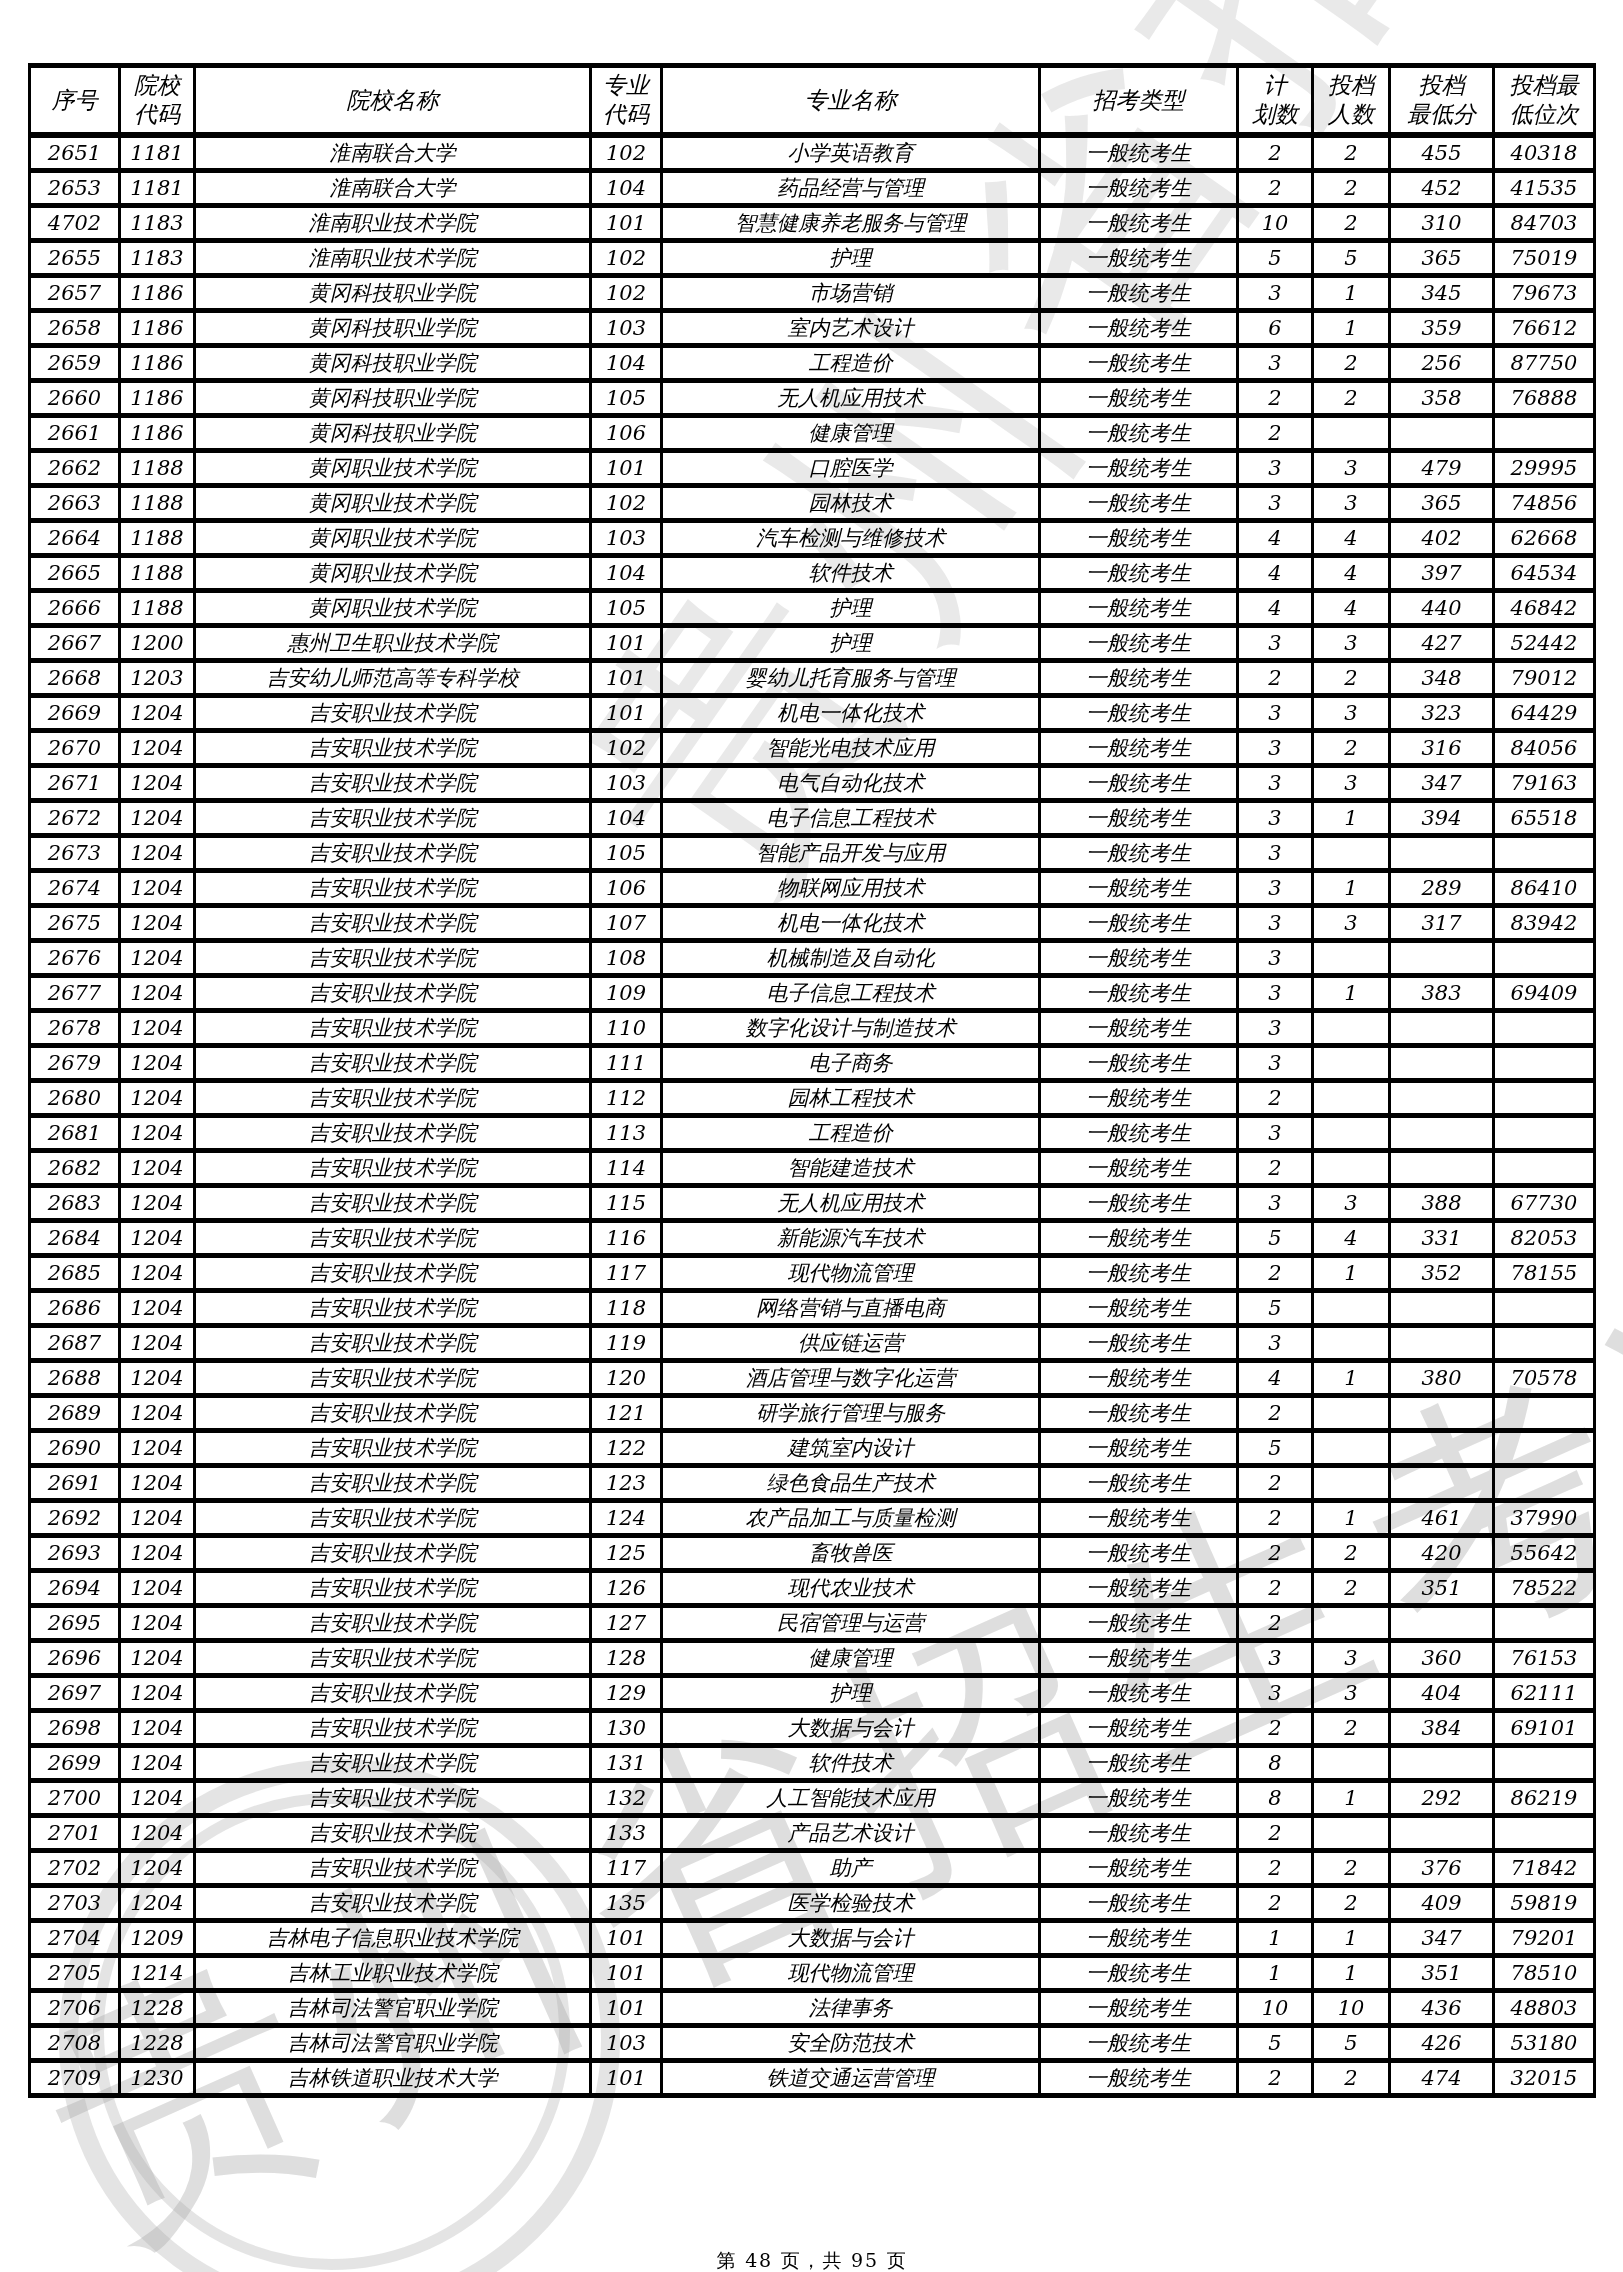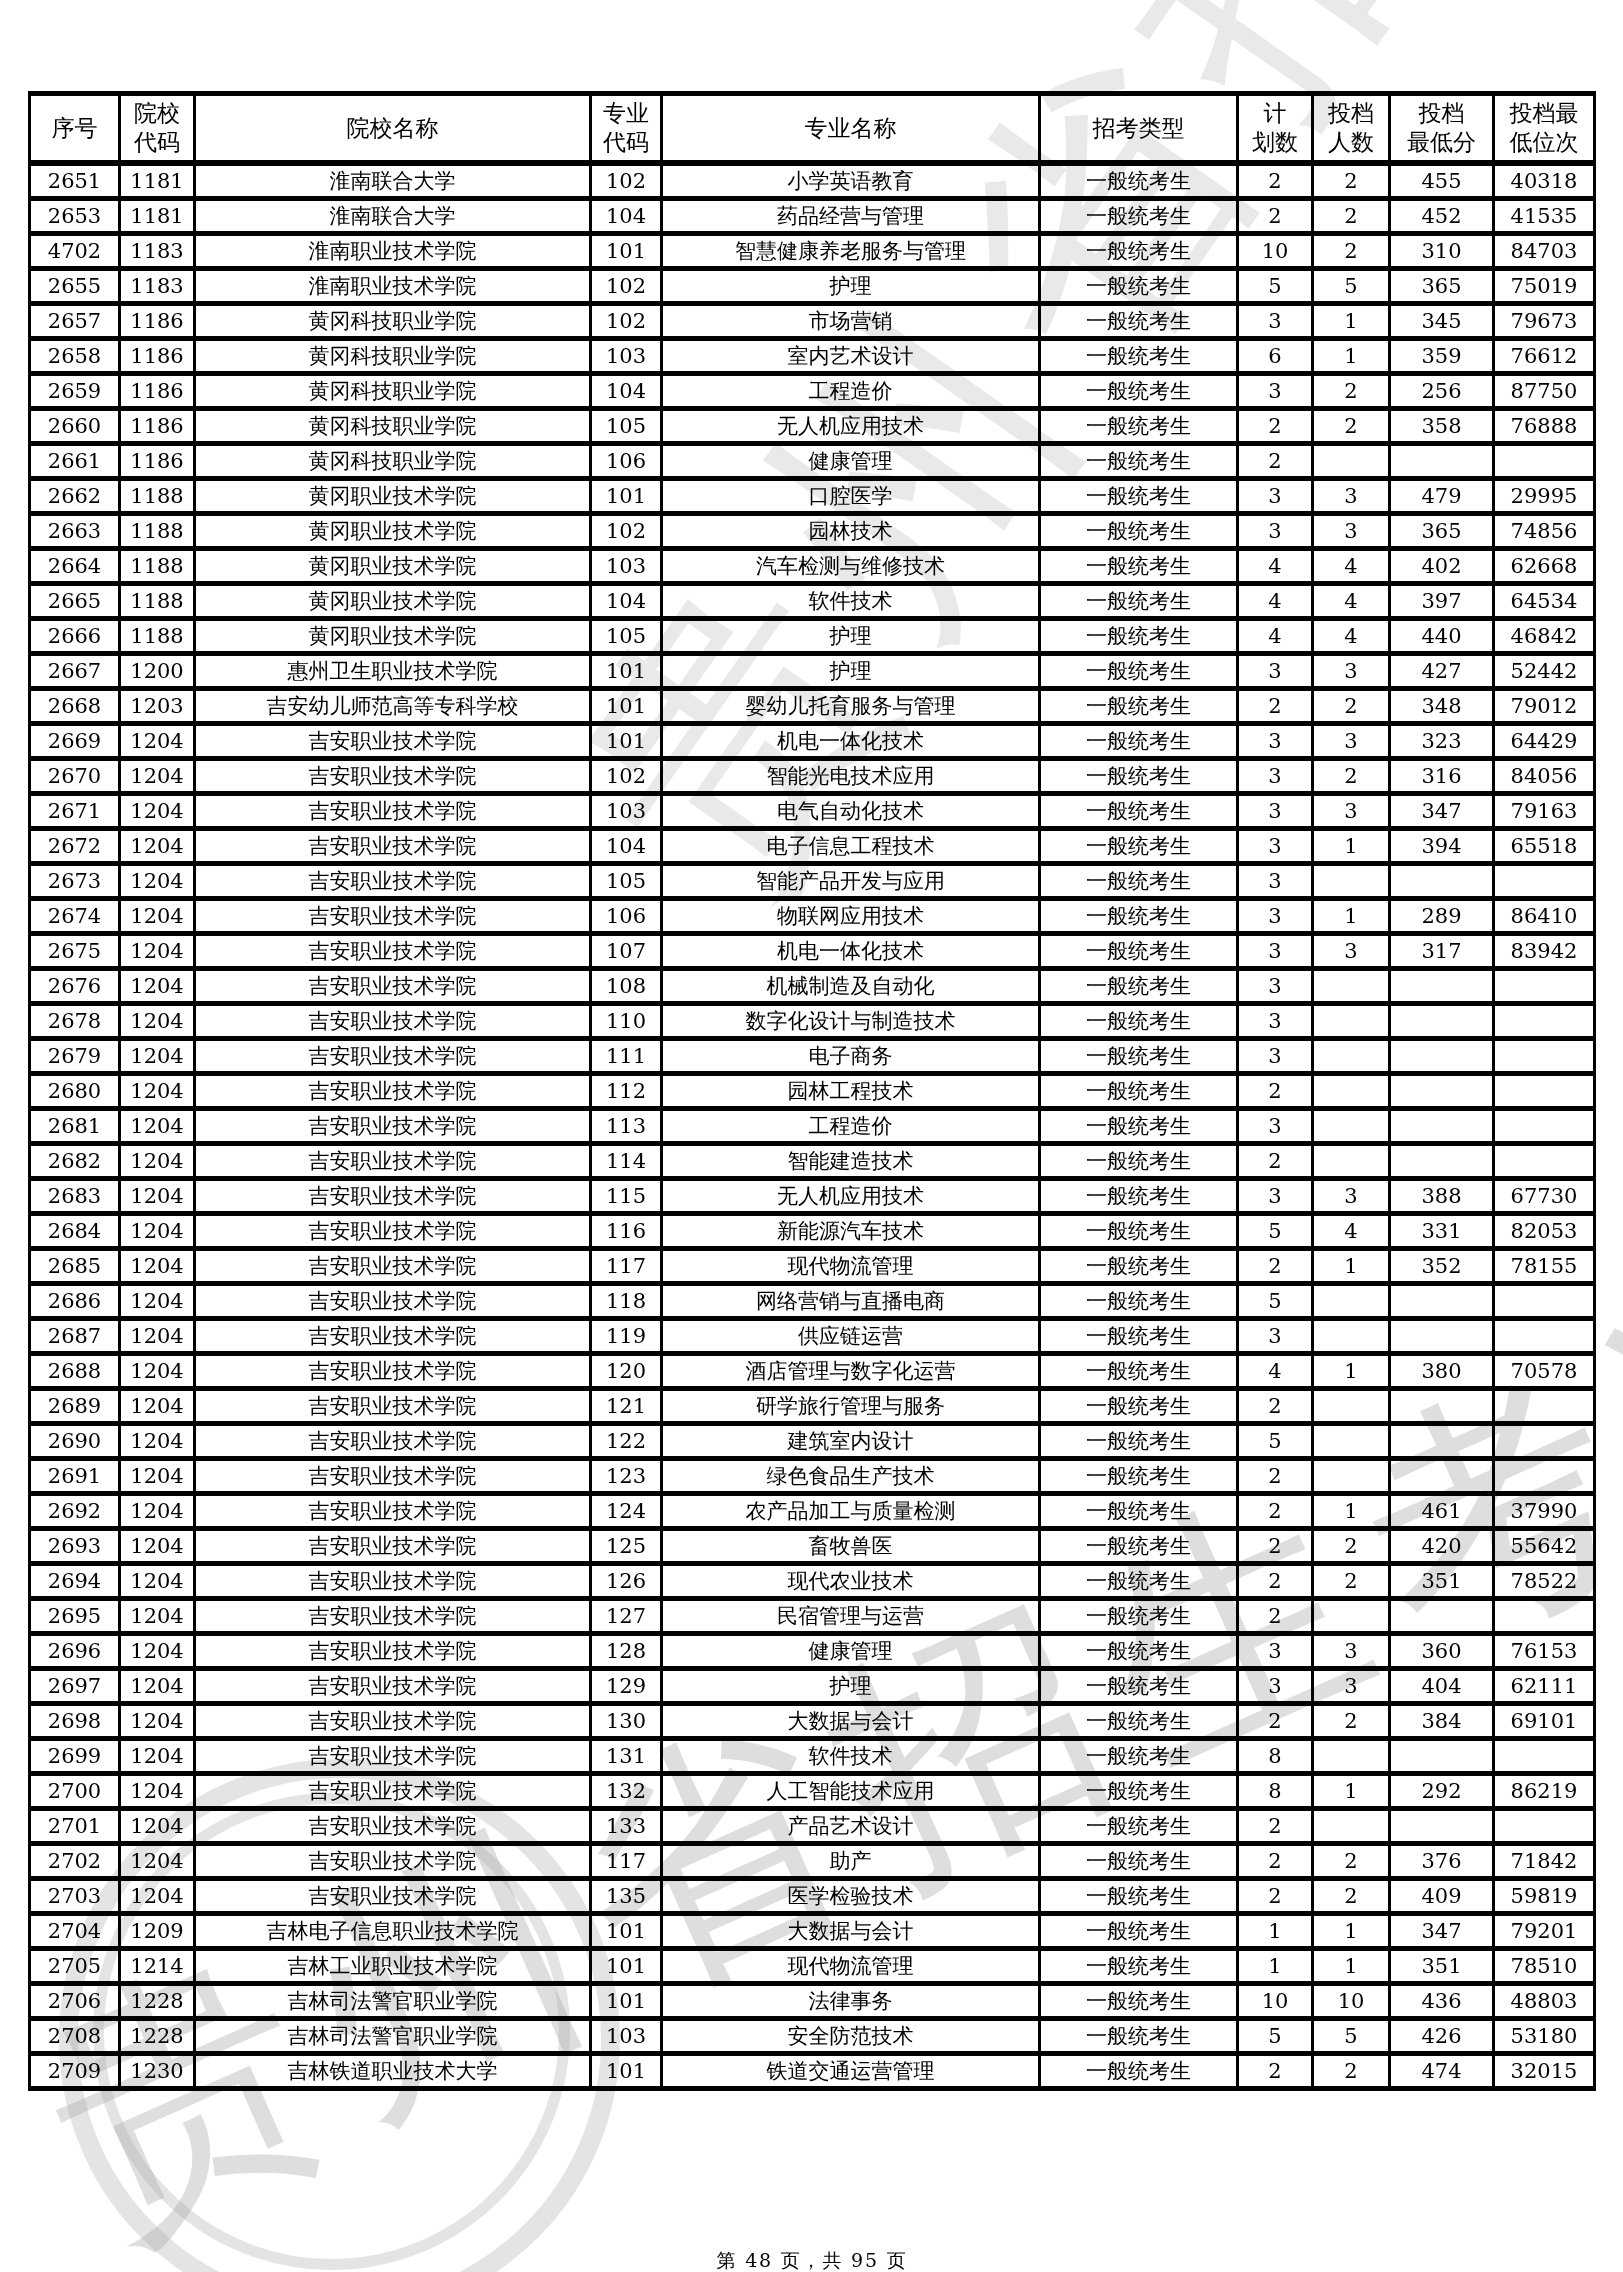--- a/index.html
+++ b/index.html
@@ -59,26 +59,27 @@
     left: 93px;
     top: 1793px;
     width: 455px;
     height: 455px;
     border-width: 11px;
   }
   
   table.admission {
     position: absolute;
     left: 28px;
-    top: 91px;
+    top: 63px;
     width: 1566px;
     border-collapse: collapse;
     table-layout: fixed;
     z-index: 2;
     background: transparent;
+    font-style: italic;
   }
   table.admission th,
   table.admission td {
     border: 3.6px solid #000000;
     border-top-width: 5px;
     border-bottom-width: 5px;
     text-align: center;
     vertical-align: middle;
     padding: 0;
     overflow: hidden;
@@ -434,20 +435,32 @@
           <td>吉安职业技术学院</td>
           <td>108</td>
           <td>机械制造及自动化</td>
           <td>一般统考生</td>
           <td>3</td>
           <td></td>
           <td></td>
           <td></td>
         </tr>
         <tr>
+          <td>2677</td>
+          <td>1204</td>
+          <td>吉安职业技术学院</td>
+          <td>109</td>
+          <td>电子信息工程技术</td>
+          <td>一般统考生</td>
+          <td>3</td>
+          <td>1</td>
+          <td>383</td>
+          <td>69409</td>
+        </tr>
+        <tr>
           <td>2678</td>
           <td>1204</td>
           <td>吉安职业技术学院</td>
           <td>110</td>
           <td>数字化设计与制造技术</td>
           <td>一般统考生</td>
           <td>3</td>
           <td></td>
           <td></td>
           <td></td>

